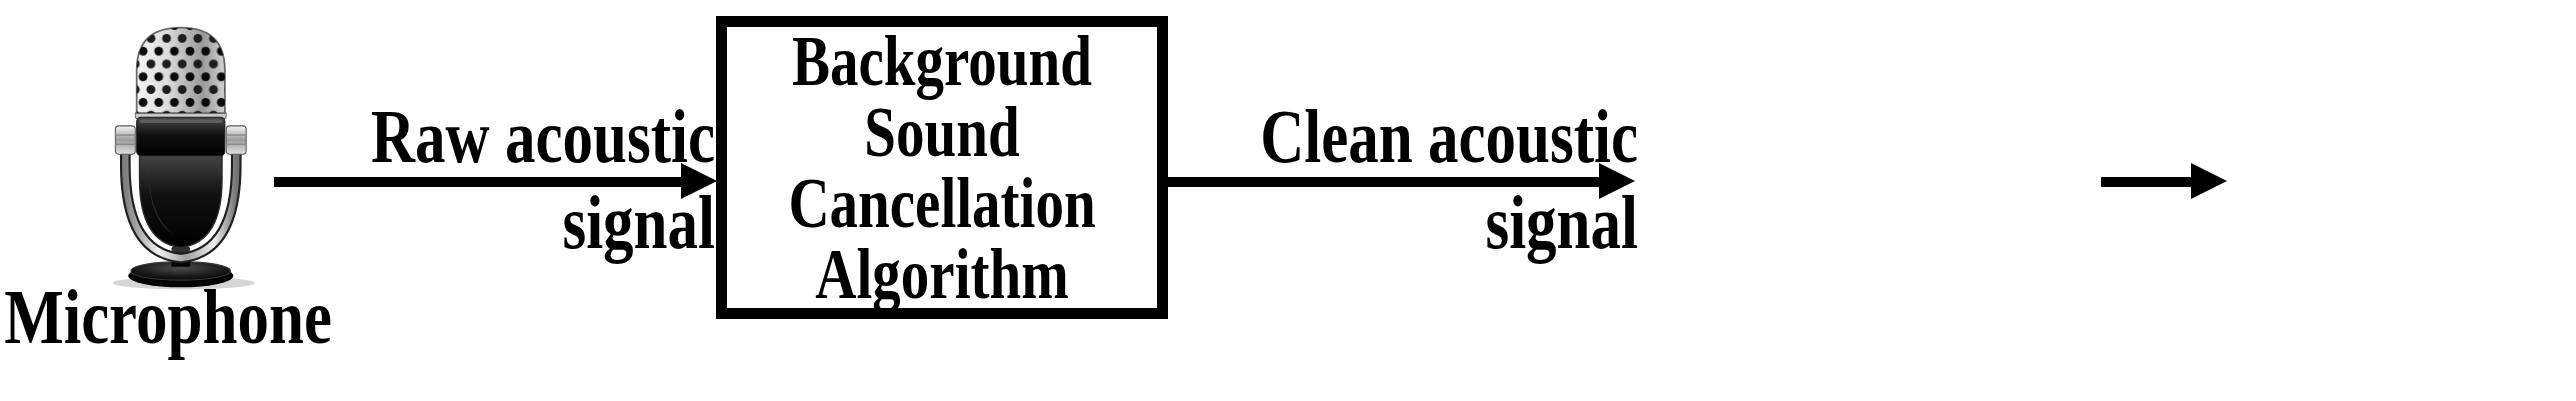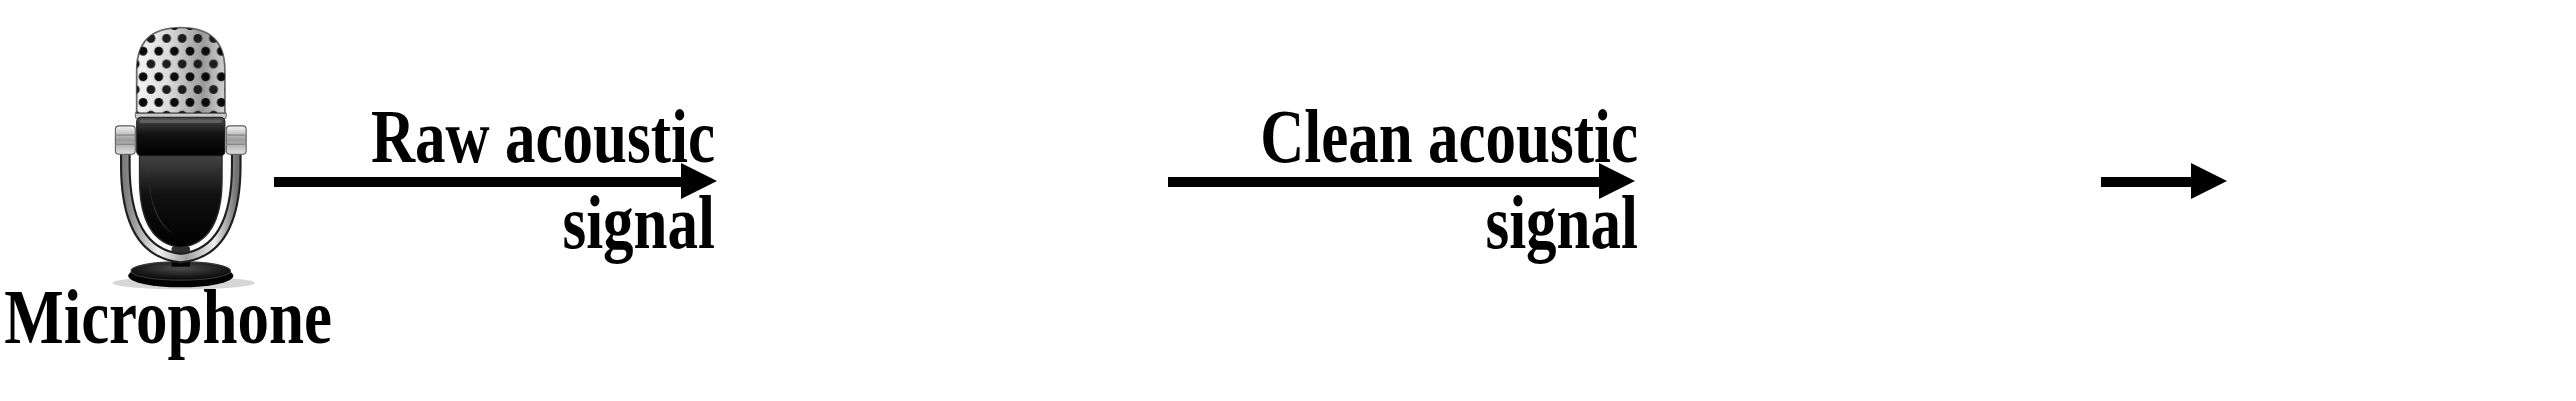--- a/index.html
+++ b/index.html
@@ -130,20 +130,28 @@
 
   <div class="abs arrow-line a1-line"></div>
   <div class="abs arrow-head a1-head"></div>
   <div class="abs flow-label raw-top">
     <span class="t">Raw acoustic</span>
   </div>
   <div class="abs flow-label raw-bot">
     <span class="t">signal</span>
   </div>
 
+  <div class="abs box box1">
+    <div class="box-text t">
+      <div>Background</div>
+      <div>Sound</div>
+      <div>Cancellation</div>
+      <div>Algorithm</div>
+    </div>
+  </div>
 
   <div class="abs arrow-line a2-line"></div>
   <div class="abs arrow-head a2-head"></div>
   <div class="abs flow-label clean-top">
     <span class="t">Clean acoustic</span>
   </div>
   <div class="abs flow-label clean-bot">
     <span class="t">signal</span>
   </div>
 

